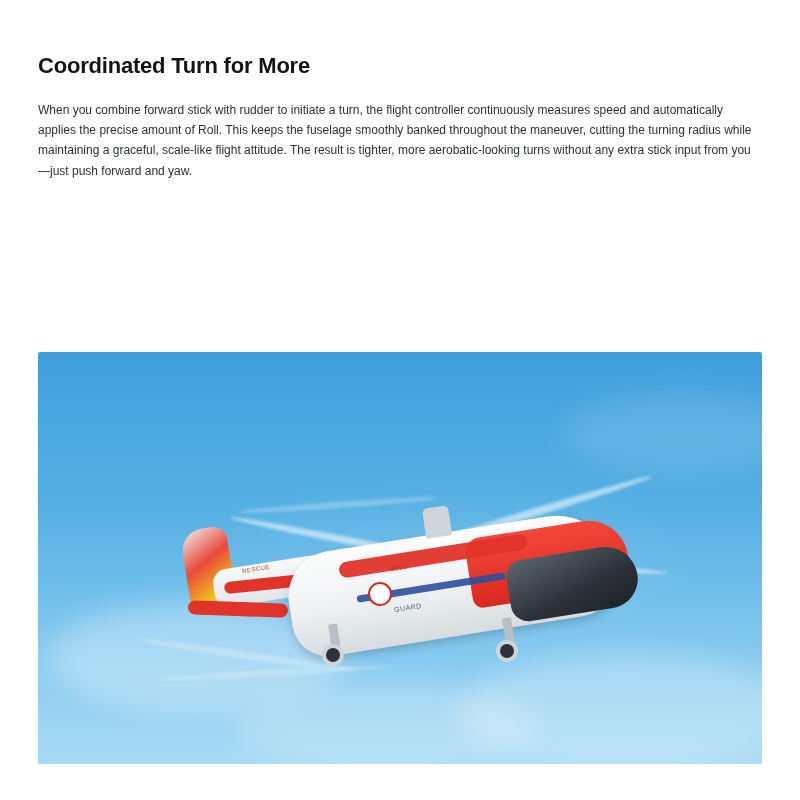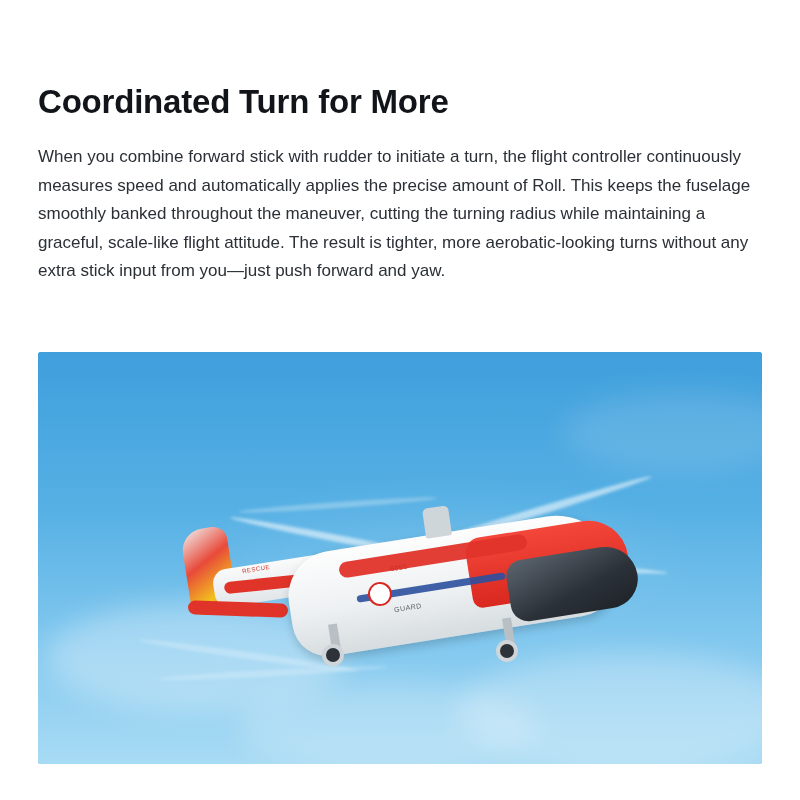--- a/index.html
+++ b/index.html
@@ -15,34 +15,34 @@
   }
   .page {
     width: 800px;
     height: 800px;
     position: relative;
     box-sizing: border-box;
     padding: 0 38px;
   }
   .heading {
     margin: 0;
-    padding-top: 81px;
-    font-size: 33px;
+    padding-top: 52px;
+    font-size: 22px;
     line-height: 1.28;
     font-weight: bold;
     color: #111418;
     letter-spacing: -0.2px;
     max-width: 640px;
   }
   .heading .line {
     display: block;
   }
   .body-copy {
     margin: 20px 0 0 0;
-    font-size: 17px;
+    font-size: 12px;
     line-height: 1.68;
     color: #2b3036;
     max-width: 720px;
     font-weight: 400;
   }
   .photo-frame {
     position: absolute;
     left: 38px;
     top: 352px;
     width: 724px;

